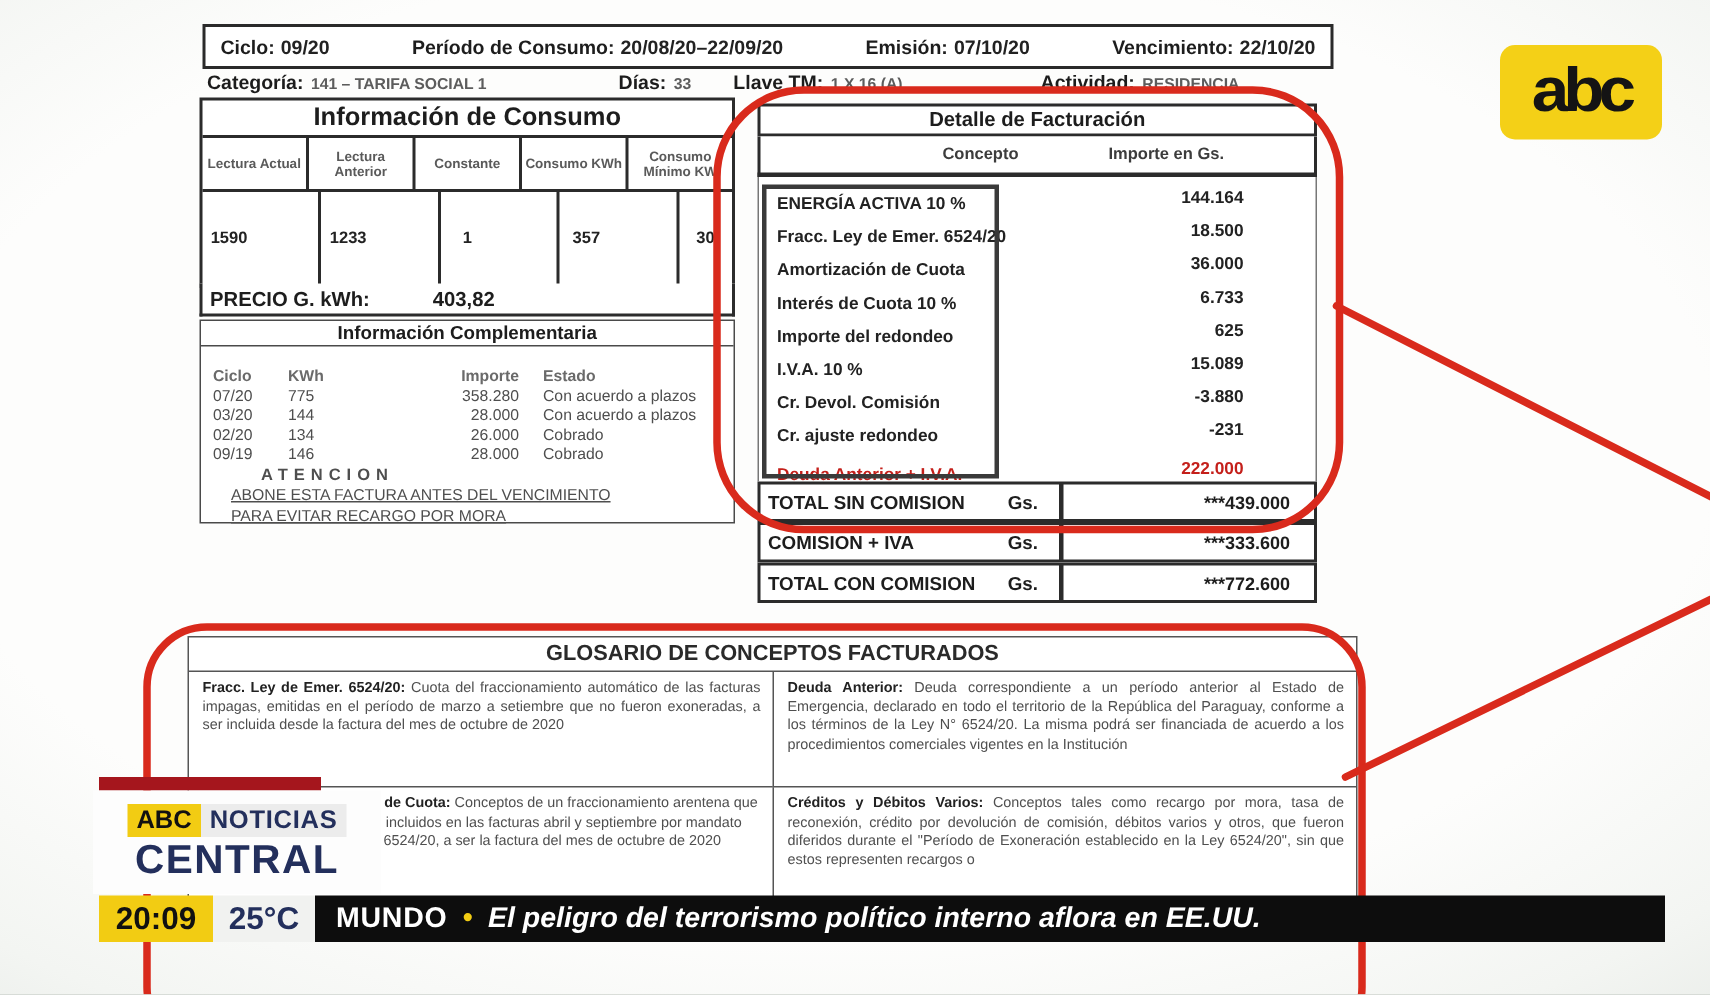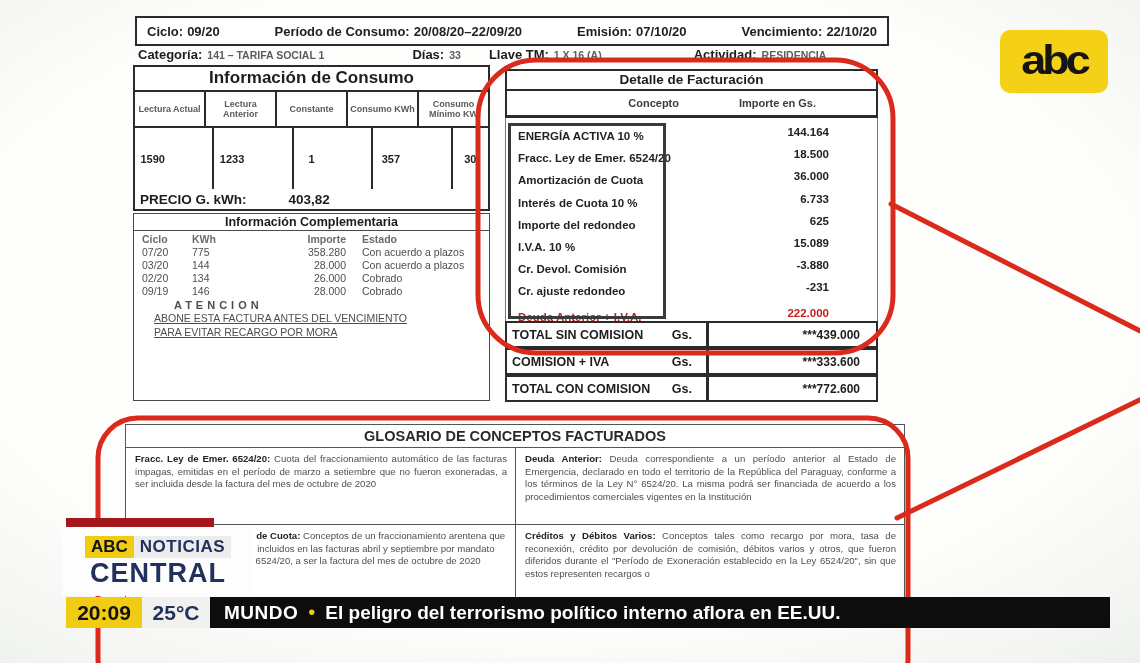--- a/index.html
+++ b/index.html
@@ -30,24 +30,24 @@
   .ic-vals { display:flex;gap:42px; }
   .ic-val { flex:1; height:62px; border-left:2px solid #2b2b2b; display:flex; align-items:center; justify-content:center;
     font-size:11px; font-weight:bold; color:#222; }
   .ic-val:first-child { border-left:none; }
 
   .precio-box { left:133px; top:189px; width:357px; height:22px; border:2px solid #2b2b2b; border-top:none;
     display:flex; align-items:center; font-size:13.5px; font-weight:bold; padding-left:5px; background:#fff; }
   .precio-box .val { margin-left:42px; }
 
   
-  .cm-box { left:133px; top:213px; width:357px; height:188px; border:1.5px solid #4a4a4a; background:#fff; }
+  .cm-box { left:133px; top:213px; width:357px; height:136px; border:1.5px solid #4a4a4a; background:#fff; }
   .cm-title { border-bottom:1.5px solid #4a4a4a; text-align:center; font-weight:bold; font-size:12.5px; padding:1px 0; }
   .cm-grid { display:grid; grid-template-columns:50px 54px 116px auto; padding:2px 4px 0 8px; row-gap:1px;
-    font-size:10.5px; color:#4e4e4e; }
+    font-size:10.5px; color:#4e4e4e;margin-top:12px; }
   .cm-h { color:#6a6a6a; font-weight:bold; }
   .cm-imp { text-align:right; padding-right:16px; }
   .cm-atn { margin:2px 0 0 40px; font-size:11px; letter-spacing:4px; color:#4e4e4e; font-weight:bold; }
   .cm-note { margin-left:20px; font-size:10.5px; color:#4e4e4e; line-height:14px;text-decoration:underline; }
 
   
   .df-title { left:505px; top:69px; width:373px; height:22px; border:2px solid #2b2b2b; background:#fff;
     text-align:center; font-weight:bold; font-size:13.5px; padding-top:1px; }
   .df-header { left:505px; top:91px; width:373px; height:27px; border:2px solid #2b2b2b; border-top:none;
     border-bottom:3px solid #2b2b2b; display:flex; background:#fff; }
@@ -98,21 +98,21 @@
   .lt-central { color:#232f5c; font-weight:900; font-size:27px; letter-spacing:1px; line-height:28px; }
 
   .time-box { left:66px; top:597px; width:76px; height:31px; background:#f2cc13; z-index:10;
     display:flex; align-items:center; justify-content:center; font-size:21px; font-weight:900; color:#111; }
   .temp-box { left:142px; top:597px; width:68px; height:31px; background:#f1f2f0; z-index:10;
     display:flex; align-items:center; justify-content:center; font-size:21px; font-weight:900; color:#232f5c; }
   .ticker { left:210px; top:597px; width:900px; height:31px; background:#0d0d0d; z-index:9;
     display:flex; align-items:center; gap:10px; padding-left:14px; }
   .ticker .sec { color:#fff; font-weight:900; font-size:19px; letter-spacing:0.5px; }
   .ticker .dot { color:#f2cc13; font-size:20px; }
-  .ticker .head { color:#fff; font-weight:700; font-size:19px; }
+  .ticker .head { color:#fff; font-weight:700; font-size:19px;font-style:italic; }
 </style>
 </head>
 <body>
 
 <div id="canvas">
 
   <div class="abs hdr-box">
     <div class="hdr-item"><span>Ciclo:</span><span class="val">09/20</span></div>
     <div class="hdr-item"><span>Período de Consumo:</span><span class="val">20/08/20–22/09/20</span></div>
     <div class="hdr-item"><span>Emisión:</span><span class="val">07/10/20</span></div>

